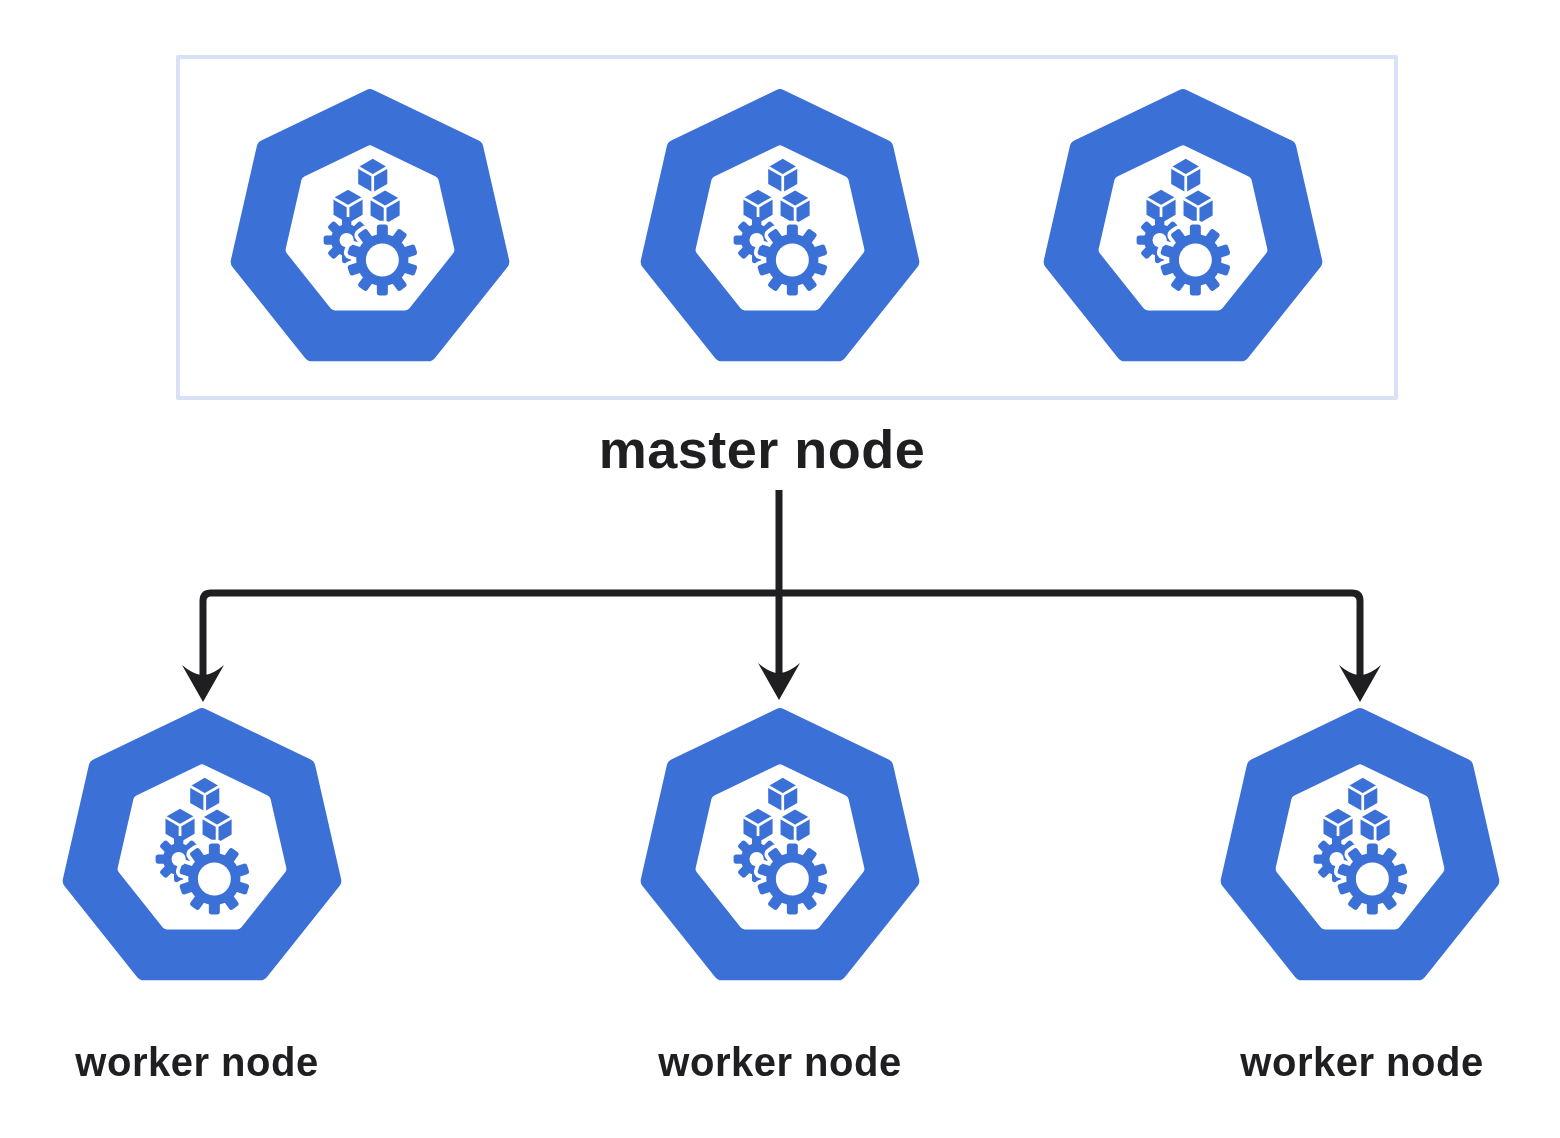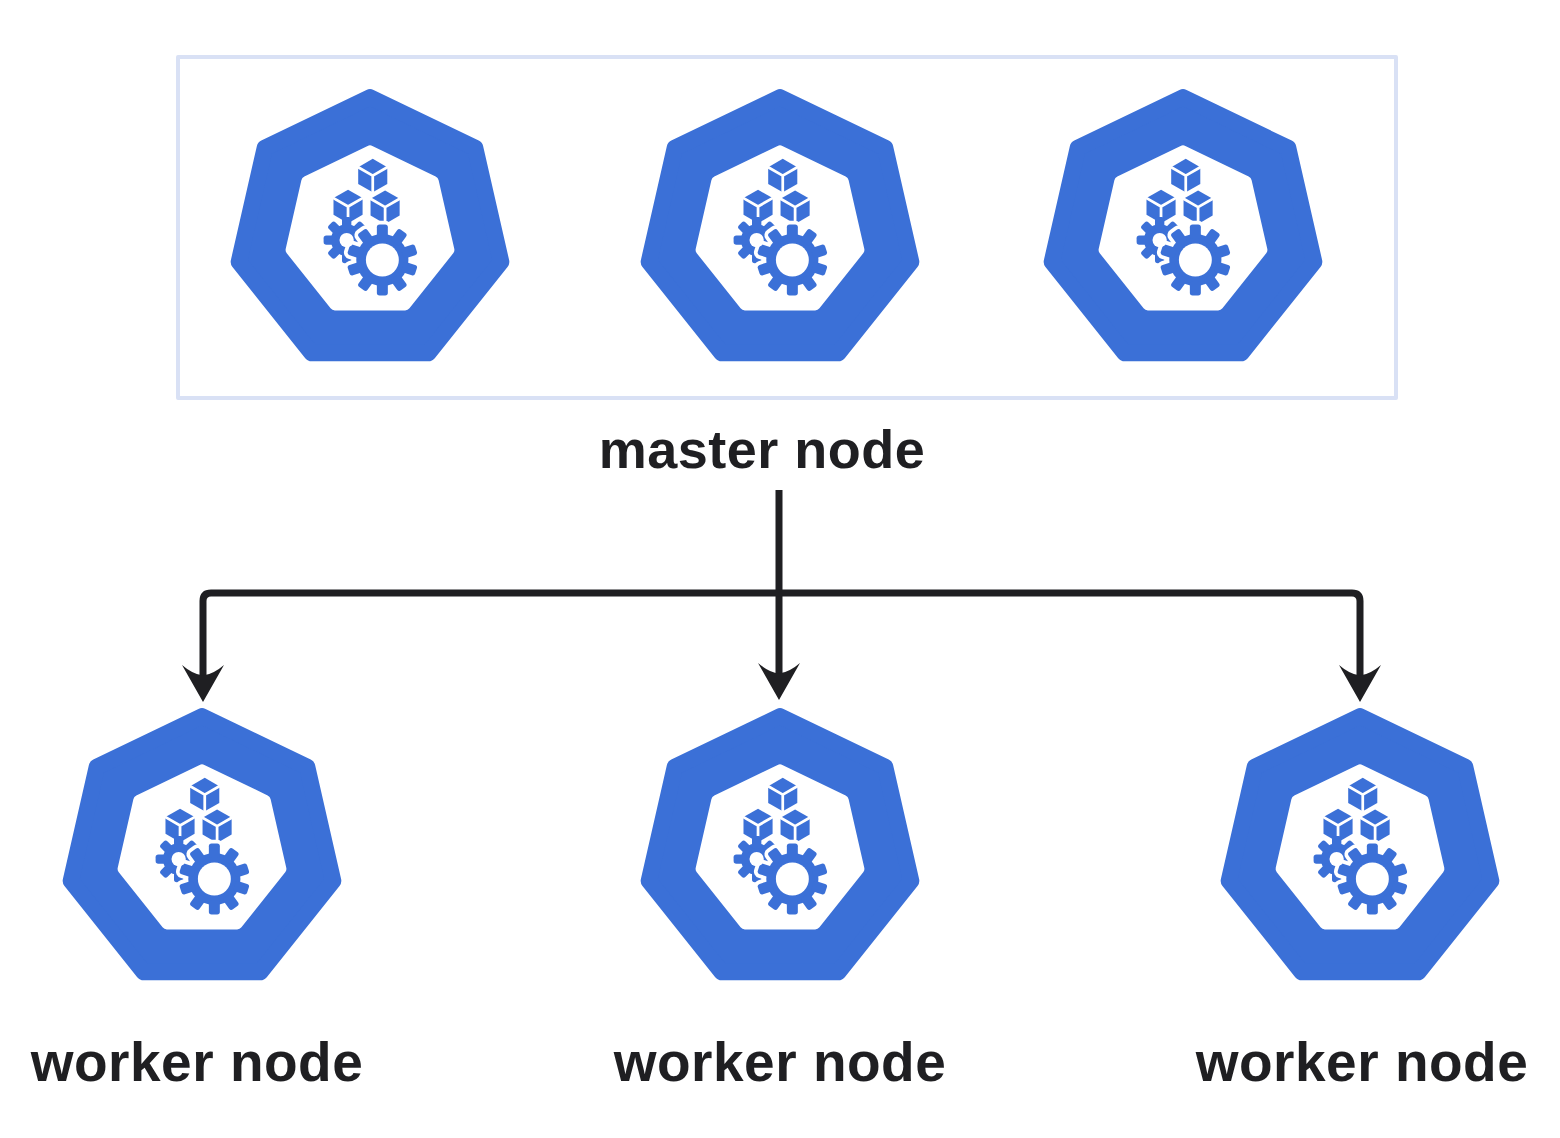--- a/index.html
+++ b/index.html
@@ -27,21 +27,21 @@
   .gear-halo{fill:#ffffff;stroke:#ffffff;stroke-width:5.5;}
   .diagram-label{
     position:absolute;
     transform:translateX(-50%);
     color:var(--ink,#1f1f22);
     font-weight:bold;
     white-space:nowrap;
     letter-spacing:0.5px;
   }
   .master-label{left:762px;top:420px;font-size:54px;line-height:58px;}
-  .worker-label{top:1032px;font-size:55px;line-height:60px;}
+  .worker-label{top:1032px;font-size:40px;line-height:60px;}
   .worker-label-1{left:197px;}
   .worker-label-2{left:780px;}
   .worker-label-3{left:1362px;}
   .connectors{position:absolute;left:0;top:0;width:1560px;height:1138px;pointer-events:none;}
   .conn-line{stroke:var(--ink,#1f1f22);stroke-width:7;fill:none;}
   .arrowhead{fill:var(--ink,#1f1f22);}
 </style>
 </head>
 <body>
 

